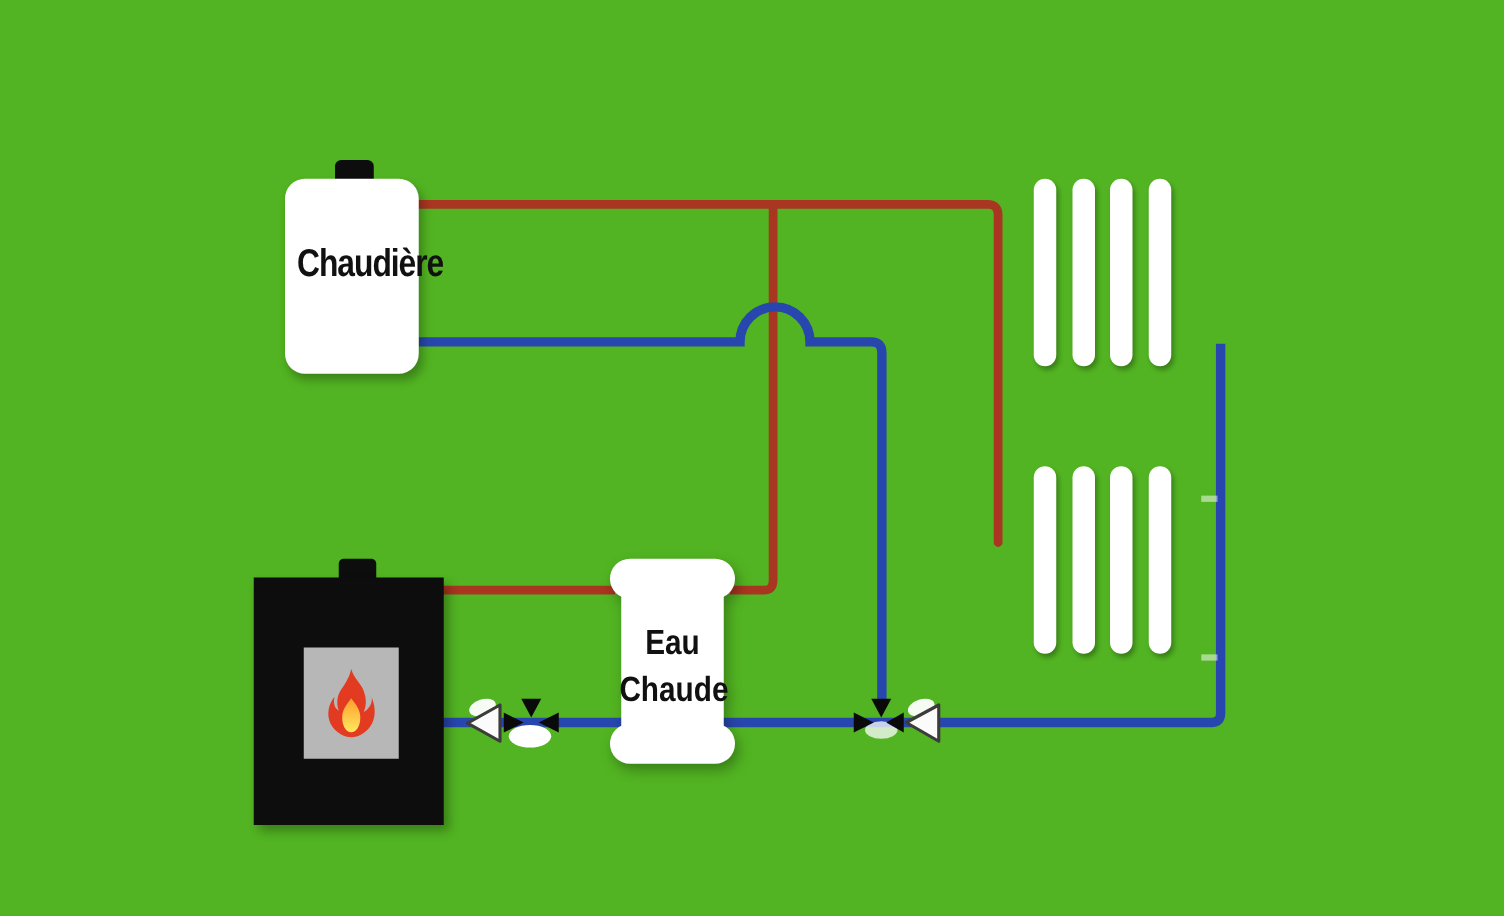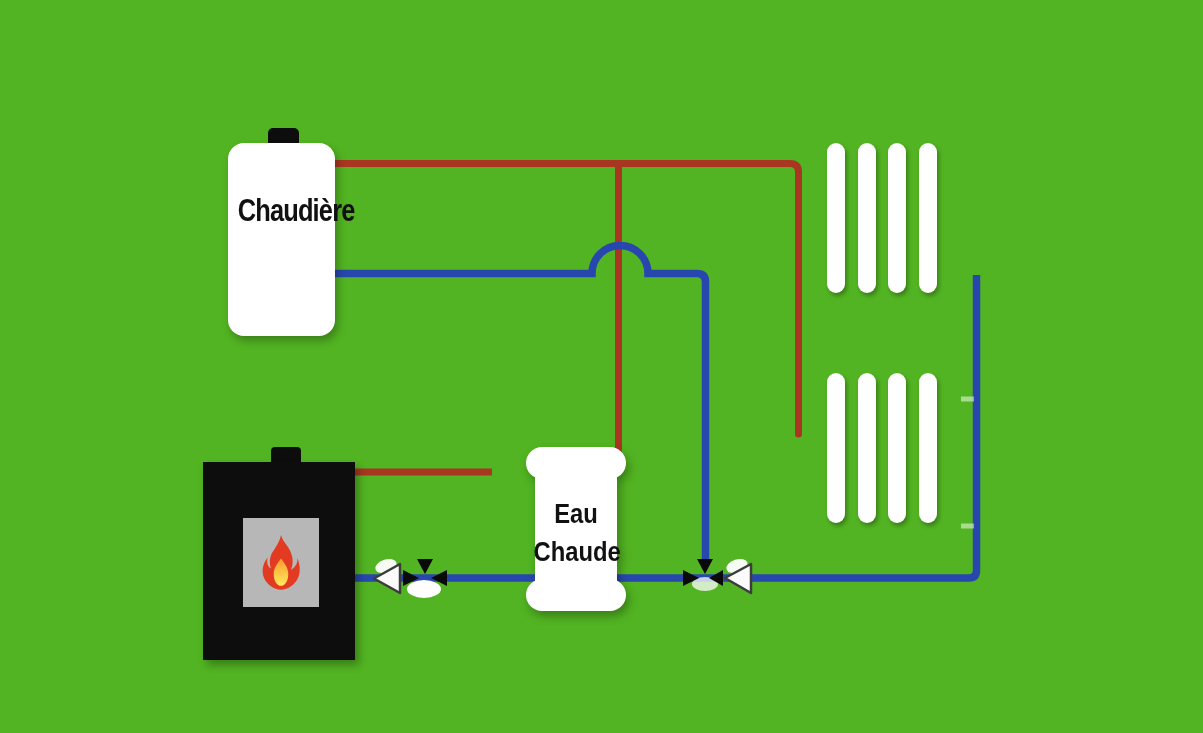--- a/index.html
+++ b/index.html
@@ -17,21 +17,21 @@
   .stub{stroke:rgba(255,255,255,0.5);stroke-width:5;}
   .valve-arrow{fill:#0a0a0a;}
   .pump-body{fill:#fbfbfb;stroke:#3c3c3c;stroke-width:2.5;stroke-linejoin:round;}
   .pump-cap{fill:#ffffff;opacity:0.95;}
   .valve-glow{fill:#ffffff;}
 
   .white-box{
     background:var(--component-fill,#ffffff);
     box-shadow:3px 5px 8px rgba(0,0,0,0.28);
   }
-  .boiler{left:228px;top:143px;width:107px;height:193px;border-radius:16px;z-index:2;}
+  .boiler{left:228px;top:143px;width:107px;height:156px;border-radius:16px;z-index:2;}
   .boiler-chimney{left:268px;top:128px;width:31px;height:20px;background:var(--stove-body,#0d0d0d);border-radius:5px 5px 0 0;z-index:2;}
   .boiler-label{
     left:0;top:50px;width:100%;text-align:center;
     font-size:31px;font-weight:700;color:var(--label-text,#111);
     letter-spacing:-1px;white-space:nowrap;
     transform:scaleX(0.82);transform-origin:center;
   }
 
   .radiator{width:110px;height:150px;display:flex;justify-content:space-between;z-index:2;}
   .radiator-top{left:827px;top:143px;}
@@ -39,21 +39,21 @@
   .radiator-bar{
     width:18px;height:150px;border-radius:9px;
     background:var(--component-fill,#ffffff);
     box-shadow:2px 3px 4px rgba(0,0,0,0.3);
   }
 
   .stove{left:203px;top:462px;width:152px;height:198px;background:var(--stove-body,#0d0d0d);box-shadow:4px 5px 8px rgba(0,0,0,0.3);z-index:2;}
   .stove-chimney{left:271px;top:447px;width:30px;height:18px;background:var(--stove-body,#0d0d0d);border-radius:4px 4px 0 0;z-index:2;}
   .stove-panel{left:40px;top:56px;width:76px;height:89px;background:var(--stove-panel,#b7b7b7);display:flex;align-items:center;justify-content:center;}
 
-  .tank{left:488px;top:447px;width:100px;height:128px;z-index:2;filter:drop-shadow(3px 5px 5px rgba(0,0,0,0.3));margin-left:38px;}
+  .tank{left:488px;top:447px;width:100px;height:128px;z-index:2;filter:drop-shadow(3px 5px 5px rgba(0,0,0,0.3));}
   .tank-cap-top{left:0;top:0;width:100px;height:32px;border-radius:16px;background:var(--component-fill,#ffffff);}
   .tank-cap-bottom{left:0;top:132px;width:100px;height:32px;border-radius:16px;background:var(--component-fill,#ffffff);}
   .tank-body{left:9px;top:12px;width:82px;height:140px;background:var(--component-fill,#ffffff);}
   .tank-label{
     left:0;top:48px;width:100%;text-align:center;
     font-size:28px;font-weight:700;line-height:38px;color:var(--label-text,#111);
     transform:scaleX(0.85);transform-origin:center;white-space:nowrap;
   }
   .tank-label span{display:block;}
 </style>

